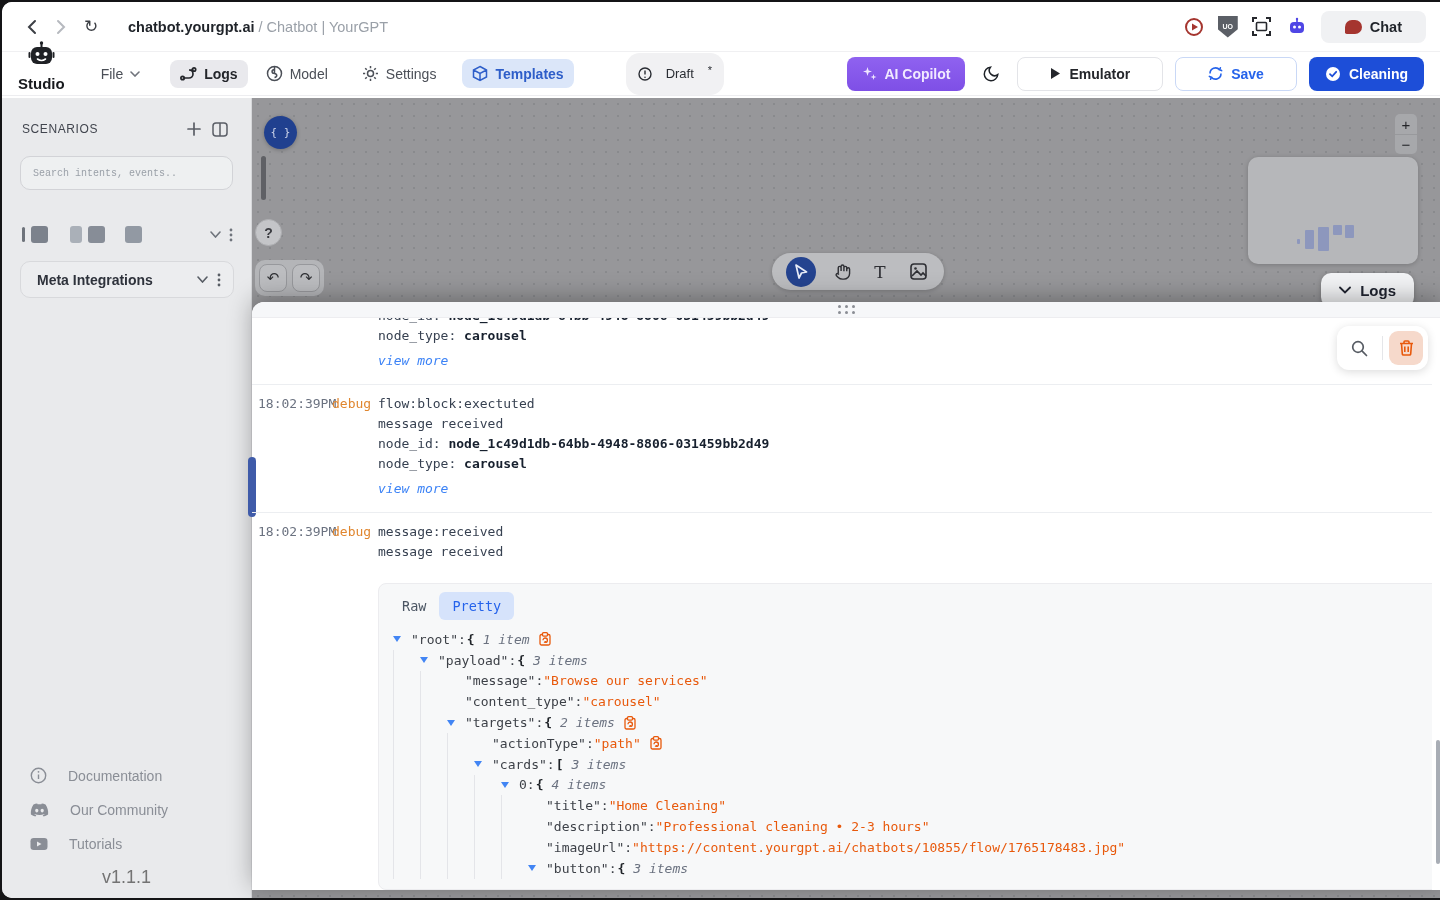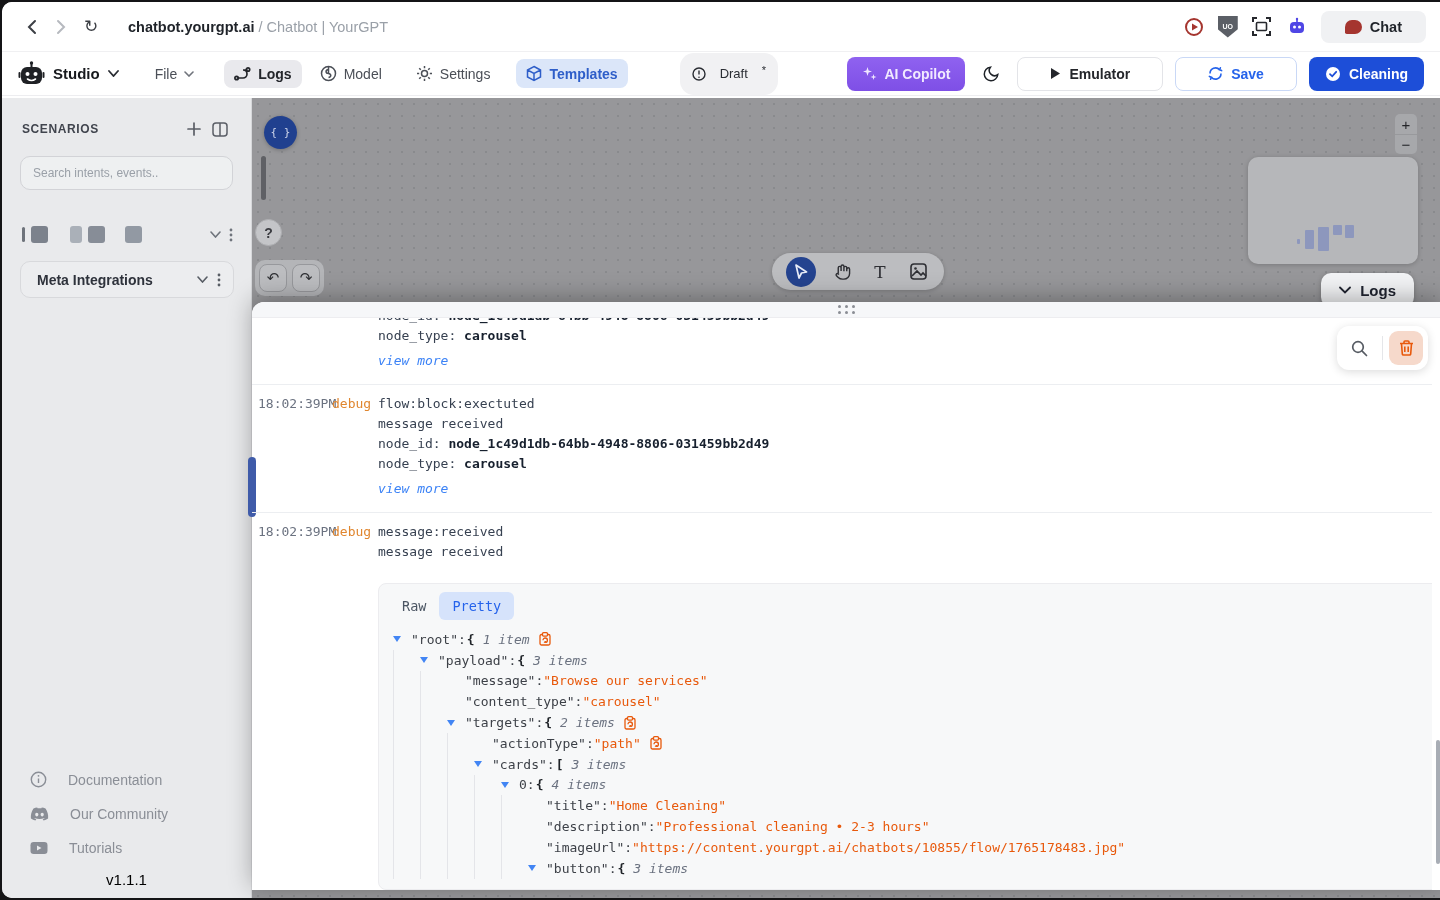--- a/index.html
+++ b/index.html
@@ -18,21 +18,21 @@
   .ext-icon { width:22px; height:22px; display:flex; align-items:center; justify-content:center; }
   .shield { width:20px; height:22px; background:#5b5f66; color:#fff; font-size:7px; font-weight:700;
             display:flex; align-items:center; justify-content:center;
             clip-path:polygon(0 0,100% 0,100% 62%,50% 100%,0 62%); }
   .chat-pill { display:flex; align-items:center; gap:8px; background:#f0f1f3; border-radius:8px; height:32px; padding:0 24px;
                font-size:14.5px; font-weight:700; color:#1f2329; cursor:pointer; }
   .chat-bubble { width:17px; height:14px; background:#a5352f; border-radius:8px 8px 8px 2px; position:relative; }
 
   
   .app-toolbar { height:44px; background:#fff; display:flex; align-items:center; padding:0 16px; border-bottom:1px solid #ededf0; position:relative; }
-  .brand { display:flex; align-items:center; gap:8px; cursor:pointer; }
+  .brand { display:flex; align-items:center; gap:8px; cursor:pointer;flex-direction:column; }
   .brand-name { font-size:15px; font-weight:700; color:#17191d; }
   .menu-item { display:flex; align-items:center; gap:7px; font-size:14px; color:#4b4f57; cursor:pointer; padding:6px 10px; border-radius:8px; }
   .menu-item svg { flex:none; }
   .pill-active-gray { background:#e9e9ed; color:#24262b; font-weight:600; }
   .pill-active-blue { background:#dbe6f9; color:#2e5ec9; font-weight:600; }
   .draft-pill { display:flex; align-items:center; gap:14px; background:#f1f1f3; border-radius:14px; height:42px; padding:0 12px;
                 font-size:13px; color:#2a2d33; margin-left:52px; cursor:default; }
   .draft-star { font-size:11px; margin-top:-7px; color:#2a2d33; }
   .toolbar-right { margin-left:auto; display:flex; align-items:center; gap:12px; }
   .copilot-btn { display:flex; align-items:center; gap:7px; background:linear-gradient(180deg,#8f62f0,#7e4fe6); color:#f1eaff;
@@ -43,42 +43,42 @@
   .save-btn { border-color:#c9d8f6; color:#2563eb; }
   .publish-btn { display:flex; align-items:center; gap:8px; background:#1d4ed8; border:none; border-radius:8px; height:34px;
                  padding:0 16px; font-size:14px; font-weight:600; color:#fff; cursor:pointer; }
 
   
   .content { position:absolute; top:96px; left:0; right:0; bottom:0; display:flex; }
 
   
   .sidebar { width:250px; background:#e9eaec; border-right:1px solid #d6d7da; position:relative; flex:none; }
   .scenarios-head { display:flex; align-items:center; padding:18px 18px 0 20px; }
-  .scenarios-title { font-size:12px; font-weight:700; letter-spacing:.6px; color:#41454e; flex:1; }
+  .scenarios-title { font-size:12px; font-weight:400; letter-spacing:.6px; color:#41454e; flex:1; }
   .icon-btn { width:26px; height:26px; display:flex; align-items:center; justify-content:center; color:#5a5e66; cursor:pointer; }
   .search-box { margin:14px 18px 0 18px; height:34px; background:#eef0f1; border:1px solid #d2d3d7; border-radius:10px;
                 display:flex; align-items:center; padding:0 12px; }
-  .search-box input { border:none; outline:none; background:transparent; font-size:12px; color:#3c4047; width:100%;
-                      font-family:Liberation Sans, sans-serif; }
+  .search-box input { border:none; outline:none; background:transparent; font-size:10px; color:#3c4047; width:100%;
+                      font-family:Liberation Mono, monospace; }
   .search-box input::placeholder { color:#9aa0a8; }
   .skeleton-row { margin:36px 18px 0 20px; display:flex; align-items:center; gap:6px; }
   .sk { border-radius:3px; }
   .sk1 { width:3px; height:15px; background:#6e737b; }
   .sk2 { width:17px; height:17px; background:#7c828c; }
   .sk3 { width:12px; height:17px; background:#aab0b8; margin-left:16px; }
   .sk4 { width:17px; height:17px; background:#878d97; }
   .sk5 { width:17px; height:17px; background:#9299a3; margin-left:14px; }
   .skeleton-row .right { margin-left:auto; display:flex; align-items:center; gap:8px; color:#6f747c; }
   .group-card { margin:18px 17px 0 18px; height:37px; background:#ecedef; border:1px solid #d8d9dc; border-radius:10px;
                 display:flex; align-items:center; padding:0 12px 0 16px; cursor:pointer; }
   .group-label { font-size:14px; font-weight:600; color:#2e323b; flex:1; }
   .group-card .right { display:flex; align-items:center; gap:9px; color:#585d65; }
   .sidebar-footer { position:absolute; left:0; right:0; bottom:8px; }
   .footer-item { display:flex; align-items:center; gap:21px; padding:9px 20px 9px 28px; font-size:14px; color:#8a8e96; cursor:pointer; }
-  .version { text-align:center; font-size:15px; color:#000000; padding:6px 0 2px; }
+  .version { text-align:center; font-size:18px; color:#737373; padding:6px 0 2px; }
 
   
   .canvas { flex:1; position:relative; background:#97979a;
             background-image:radial-gradient(#898a8d 1px, transparent 1px); background-size:12px 12px; }
   .json-fab { position:absolute; left:12px; top:18px; width:33px; height:33px; border-radius:50%; background:#20408f;
               color:#cfd6ea; display:flex; align-items:center; justify-content:center;
               font-family:"DejaVu Sans Mono",monospace; font-size:11px; cursor:pointer; box-shadow:0 1px 4px rgba(0,0,0,.25); }
   .side-grip { position:absolute; left:9px; top:58px; width:5px; height:44px; background:#5f6065; border-radius:3px; cursor:grab; }
   .help-fab { position:absolute; left:3px; top:121px; width:27px; height:27px; border-radius:50%; background:#c4c5c8;
               color:#3a3b40; display:flex; align-items:center; justify-content:center; font-size:14px; font-weight:700;

